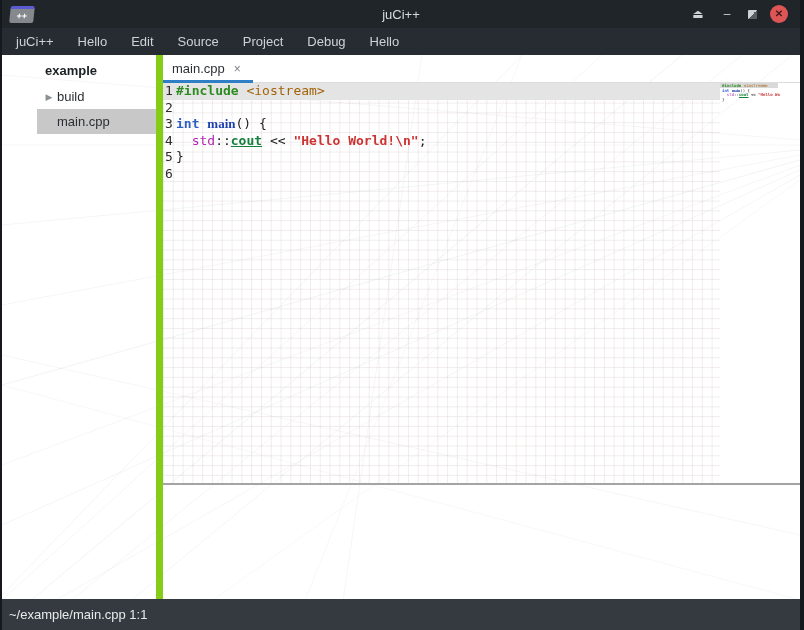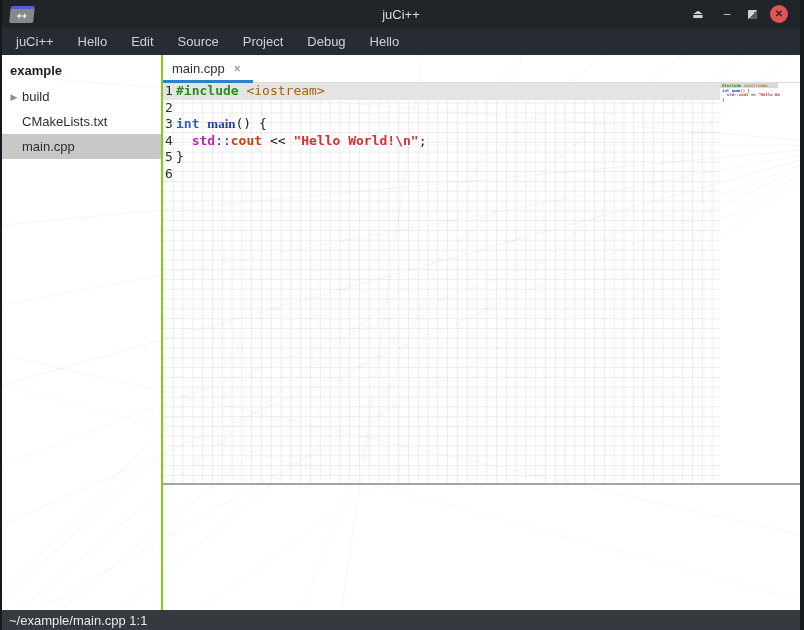--- a/index.html
+++ b/index.html
@@ -24,21 +24,21 @@
   .ctrl{color:#cdd2d6;font-size:12px;line-height:1;cursor:default;display:flex;align-items:center;justify-content:center;width:16px;height:16px;}
   .ctrl.restore-box{width:9px;height:9px;background:linear-gradient(135deg,#cdd2d6 50%,#585f66 50%);border-radius:1px;}
   .ctrl.close{width:18px;height:18px;border-radius:50%;background:#dd5555;color:#43191c;font-size:10px;font-weight:bold;}
   
   .menubar{height:27px;background:#262c31;display:flex;align-items:center;padding-left:2px;flex:0 0 auto;}
   .menu-item{color:#ccd2d6;font-size:13px;padding:5px 12px;cursor:default;}
   
   .content{flex:1 1 auto;display:flex;position:relative;background:#ffffff;min-height:0;}
   .streaks{position:absolute;inset:0;pointer-events:none;}
   
-  .sidebar{width:161px;flex:0 0 161px;border-right:2px solid #84cc16;position:relative;z-index:1;padding-top:5px;}
+  .sidebar{width:161px;flex:0 0 161px;border-right:7px solid #84cc16;position:relative;z-index:1;padding-top:5px;padding-left:35px;}
   .project-name{font-weight:bold;font-size:13px;color:#1c1f22;padding:3px 8px 6px 8px;}
   .tree-item{height:25px;display:flex;align-items:center;font-size:13px;color:#2b2f33;cursor:default;}
   .tree-item .expander{width:16px;text-align:center;color:#8a8f94;font-size:9px;margin-left:4px;flex:0 0 16px;}
   .tree-item.selected{background:#c8c8c8;}
   
   .main{flex:1 1 auto;display:flex;flex-direction:column;position:relative;z-index:1;min-width:0;}
   .tabbar{height:28px;flex:0 0 auto;display:flex;align-items:flex-end;border-bottom:1px solid #dcdcdc;}
   .tab{position:relative;display:flex;align-items:center;gap:9px;padding:0 12px 6px 9px;font-size:13px;color:#2e3236;}
   .tab .underline{position:absolute;left:0;right:0;bottom:-1px;height:3px;background:#2f7fc6;}
   .tab-close{color:#7d8287;font-size:12px;line-height:1;cursor:default;}
@@ -51,33 +51,33 @@
     background-size:9.8px 9.8px;}
   .current-line{position:absolute;left:0;top:0;width:557px;height:17px;background:#e4e4e4;}
   .code-lines{position:absolute;left:0;top:0;right:64px;}
   .code-line{display:flex;height:16.6px;line-height:16.6px;white-space:pre;}
   .code-line .ln{width:13px;flex:0 0 13px;color:#2c2c2c;padding-left:2px;}
   .code-line .lt{white-space:pre;}
   .tk-pp{color:#2e8b22;font-weight:bold;}
   .tk-inc{color:#a16207;font-weight:normal;}
   .tk-kw{color:#2a5fc4;font-weight:bold;}
   .tk-fn{color:#1c3fae;font-weight:bold;font-family:Liberation Serif, serif;}
-  .tk-ns{color:#b428b4;font-weight:bold;margin-top:8px;}
-  .tk-bk{color:#c2410c;font-weight:bold;}
+  .tk-ns{color:#b428b4;font-weight:normal;margin-top:8px;}
+  .tk-bk{color:#15803d;font-weight:bold;text-decoration:underline;}
   .tk-str{color:#cc3333;font-weight:bold;}
   .tk-d{color:#1a1a1a;}
   
   .minimap{position:absolute;left:557px;top:0;width:60px;height:60px;overflow:hidden;}
   .mm-highlight{position:absolute;left:0;top:0;width:58px;height:5px;background:#d9d9d9;}
   .mm-lines{position:relative;font-family:"DejaVu Sans Mono",monospace;font-size:4px;line-height:4.7px;white-space:pre;padding-top:1px;padding-left:2px;}
   
   .h-divider{height:2px;background:#a4a4a4;flex:0 0 auto;}
   .bottom-panel{flex:1 1 auto;}
   
-  .statusbar{height:20px;flex:0 0 auto;background:#343a3f;color:#e8eaec;font-size:13px;
+  .statusbar{height:31px;flex:0 0 auto;background:#343a3f;color:#e8eaec;font-size:13px;
     display:flex;align-items:center;padding-left:7px;}
 </style>
 </head>
 <body>
 
 <div class="window">
 
   <div class="titlebar">
     <div class="app-logo">++</div>
     <div class="win-title">juCi++</div>
@@ -124,24 +124,20 @@
       </g>
     </svg>
 
     <div class="sidebar">
       <div class="project-name">example</div>
       <div id="tree">
           <div class="tree-item">
             <span class="expander">▶</span>
             <span>build</span>
           </div>
-          <div class="tree-item">
-            <span class="expander"></span>
-            <span>CMakeLists.txt</span>
-          </div>
           <div class="tree-item selected">
             <span class="expander"></span>
             <span>main.cpp</span>
           </div>
         </div>
     </div>
 
     <div class="main">
 
       <div class="tabbar">

